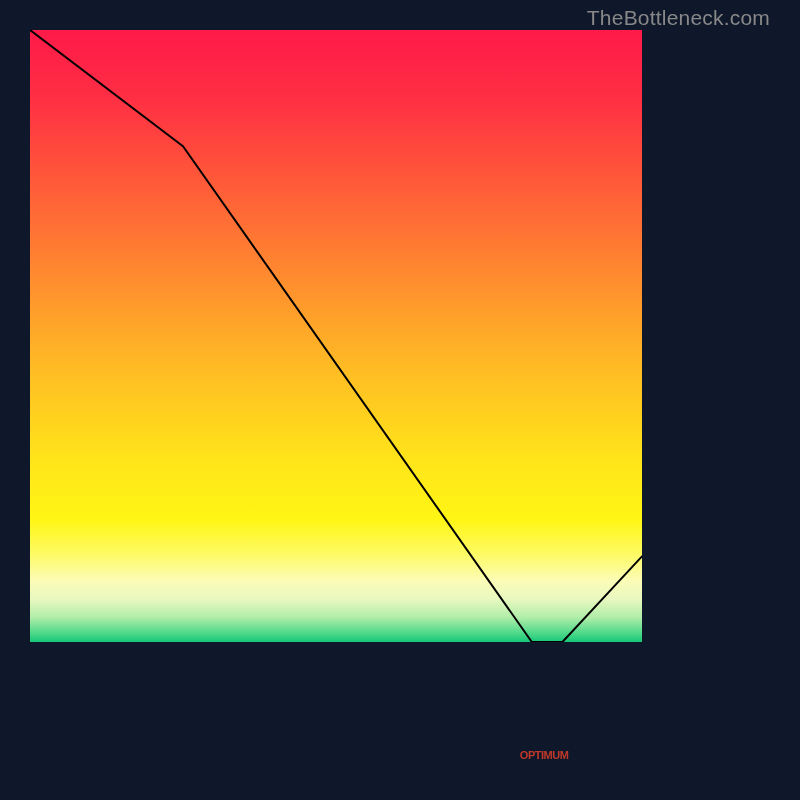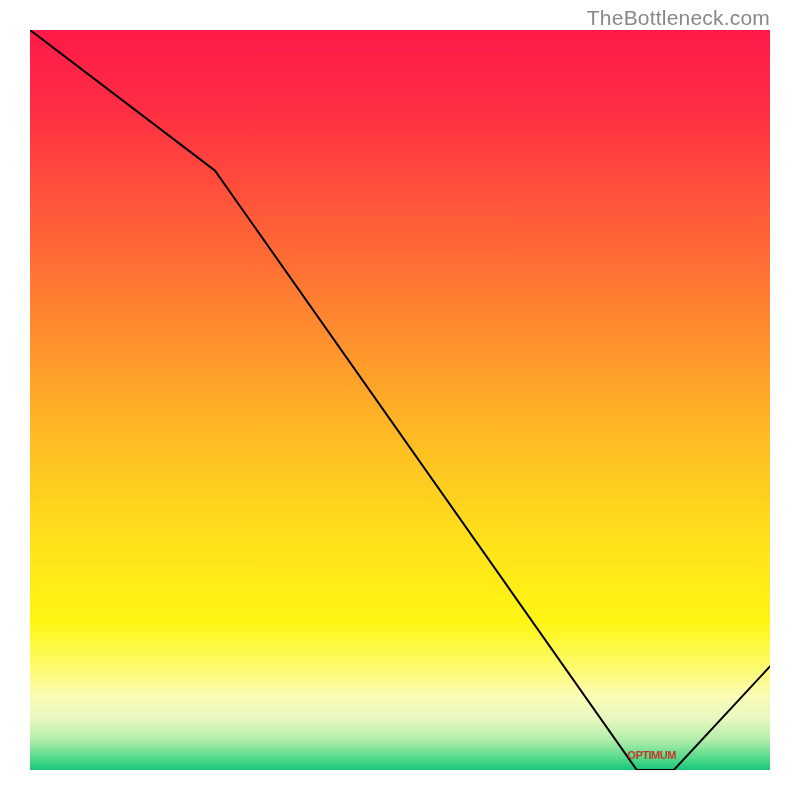--- a/index.html
+++ b/index.html
@@ -1,27 +1,27 @@
 <!DOCTYPE html>
 <html><head>
 <meta charset="utf-8">
 <style>
   * { margin: 0; padding: 0; box-sizing: border-box; }
   html, body { width: 800px; height: 800px; background: #000; overflow: hidden; }
   .stage {
     position: relative;
     width: 800px;
     height: 800px;
-    background: #ffffff;
+    background: #0f172a;
   }
   .plot-area {
     position: absolute;
     left: 30px;
     top: 30px;
-    width: 740px;
+    width: 612px;
     height: 740px;
   }
   .gradient {
     position: absolute;
     inset: 0;
   }
   .line-layer {
     position: absolute;
     inset: 0;
   }

